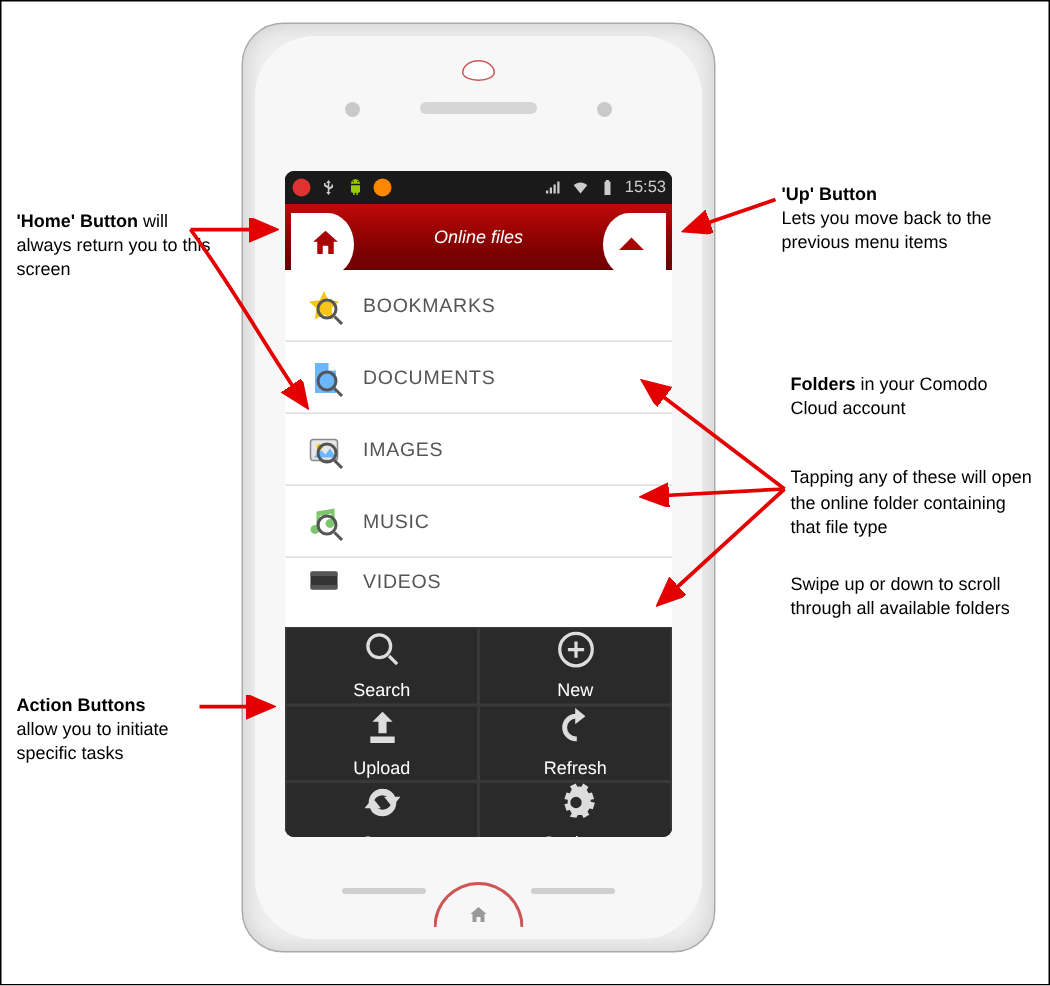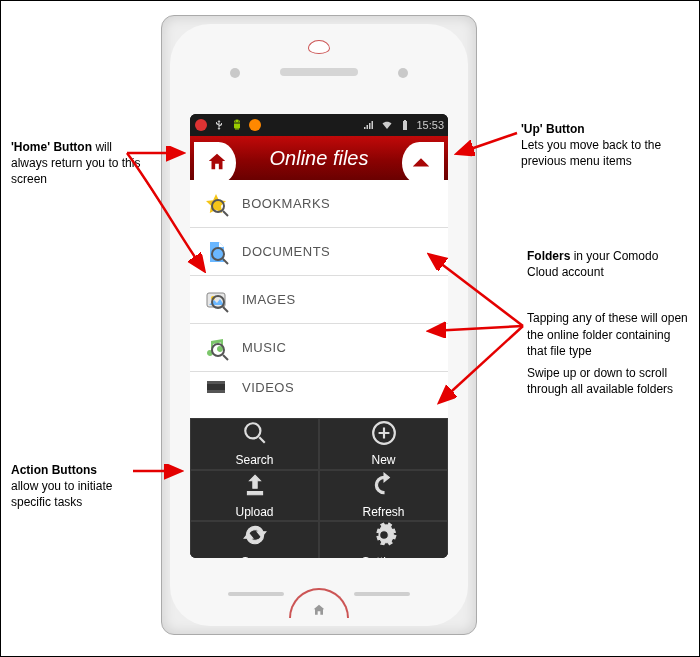--- a/index.html
+++ b/index.html
@@ -1,20 +1,20 @@
 <!DOCTYPE html>
 <html><head>
 <meta charset="utf-8">
 <style>
   *{box-sizing:border-box;margin:0;padding:0}
   body{font-family:Arial,Helvetica,sans-serif;font-size:13px;color:#000}
   .page{position:relative;width:700px;height:657px;border:1px solid #000}
   
   .phone{position:absolute;left:160px;top:14px;width:316px;height:620px;
-    background:#eee;border-radius:13px;border:1px solid #aaa;
+    background:#eee;border-radius:28px;border:1px solid #aaa;
     box-shadow:inset 0 0 14px rgba(0,0,0,.15)}
   .phone-inner{position:absolute;left:8px;top:8px;right:8px;bottom:8px;
     background:#f7f7f7;border-radius:40px}
   .ear{position:absolute;left:50%;transform:translateX(-50%);top:44px;
     width:78px;height:8px;background:#d5d5d5;border-radius:4px}
   .dot-l,.dot-r{position:absolute;top:44px;width:10px;height:10px;border-radius:50%;background:#c9c9c9}
   .dot-l{left:60px}.dot-r{right:60px}
   .logo-dot{position:absolute;top:16px;left:50%;transform:translateX(-50%);
     width:22px;height:14px;border-radius:50% 50% 50% 50%/60% 60% 40% 40%;
     background:#fff;border:1px solid #c55}
@@ -33,21 +33,21 @@
   .status .left-icons{display:flex;gap:4px;align-items:center}
   .status .spacer{flex:1}
   .status .right-icons{display:flex;gap:4px;align-items:center}
   .sicon{width:14px;height:14px;display:inline-flex;align-items:center;justify-content:center}
   .chip{width:12px;height:12px;border-radius:50%;}
 
   
   .app-header{height:44px;position:relative;
     background:linear-gradient(#c10909,#8b0202 55%,#6a0101);
     display:flex;align-items:center;justify-content:center}
-  .app-title{color:#fff;font-style:italic;font-size:20px}
+  .app-title{color:#fff;font-style:italic;font-size:12px}
   .h-btn{position:absolute;top:6px;width:42px;height:42px;background:#fff;color:#a80606;
     display:flex;align-items:center;justify-content:center;cursor:pointer}
   .h-left{left:4px;border-radius:0 50% 50% 0/0 60% 60% 0;padding-left:4px}
   .h-right{right:4px;border-radius:50% 0 0 50%/60% 0 0 60%;padding-right:4px}
 
   
   .list{background:#fff;height:calc(100% - 22px - 44px - 140px);overflow:hidden}
   .row{height:48px;border-bottom:1px solid #ddd;display:flex;align-items:center;
     padding:0 12px;gap:12px;color:#555;font-weight:normal;letter-spacing:.5px}
   .row:last-child{border-bottom:none}
@@ -265,21 +265,21 @@
   </div>
 
   <div class="callout" style="left:520px;top:120px;width:150px">
     <b>'Up' Button</b><br>
     <span>Lets you move back to the previous menu items</span>
   </div>
 
   <div class="callout" style="left:526px;top:247px;width:165px">
     <div><b>Folders</b><span> in your Comodo Cloud account</span></div>
     <div style="margin-top:30px">Tapping any of these will open the online folder containing that file type</div>
-    <div style="margin-top:6px">Swipe up or down to scroll through all available folders</div>
+    <div style="margin-top:22px">Swipe up or down to scroll through all available folders</div>
   </div>
 
   <div class="callout" style="left:10px;top:461px;width:135px">
     <b>Action Buttons</b><br>
     <span>allow you to initiate specific tasks</span>
   </div>
 
   <svg class="arrow" style="left:124px;top:140px" width="70" height="24">
     <defs>
         <marker id="ah1" markerWidth="8" markerHeight="8" refX="6" refY="3" orient="auto">

